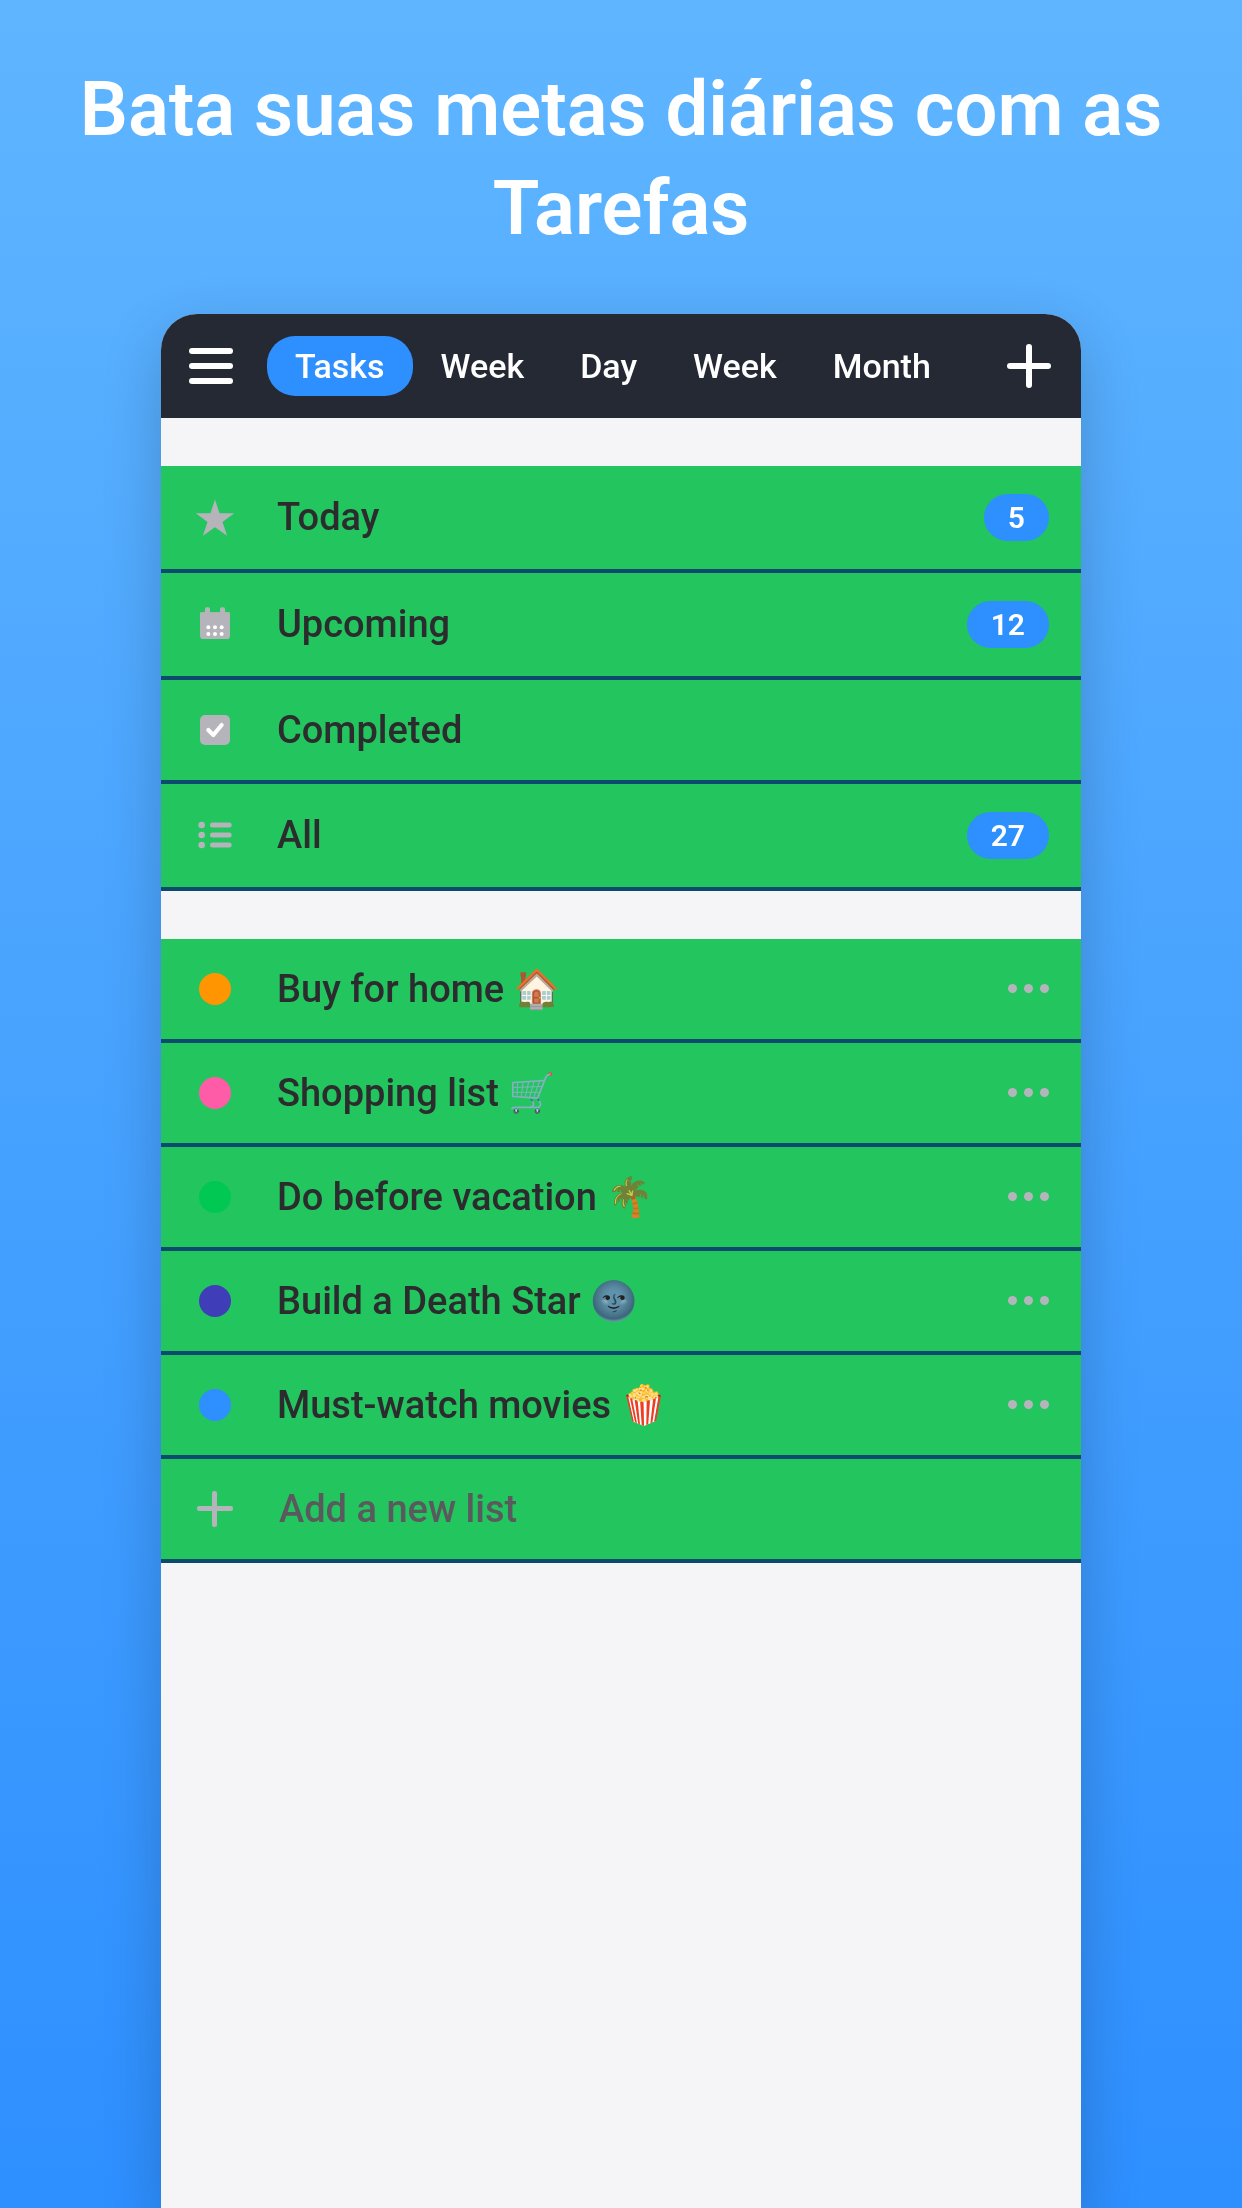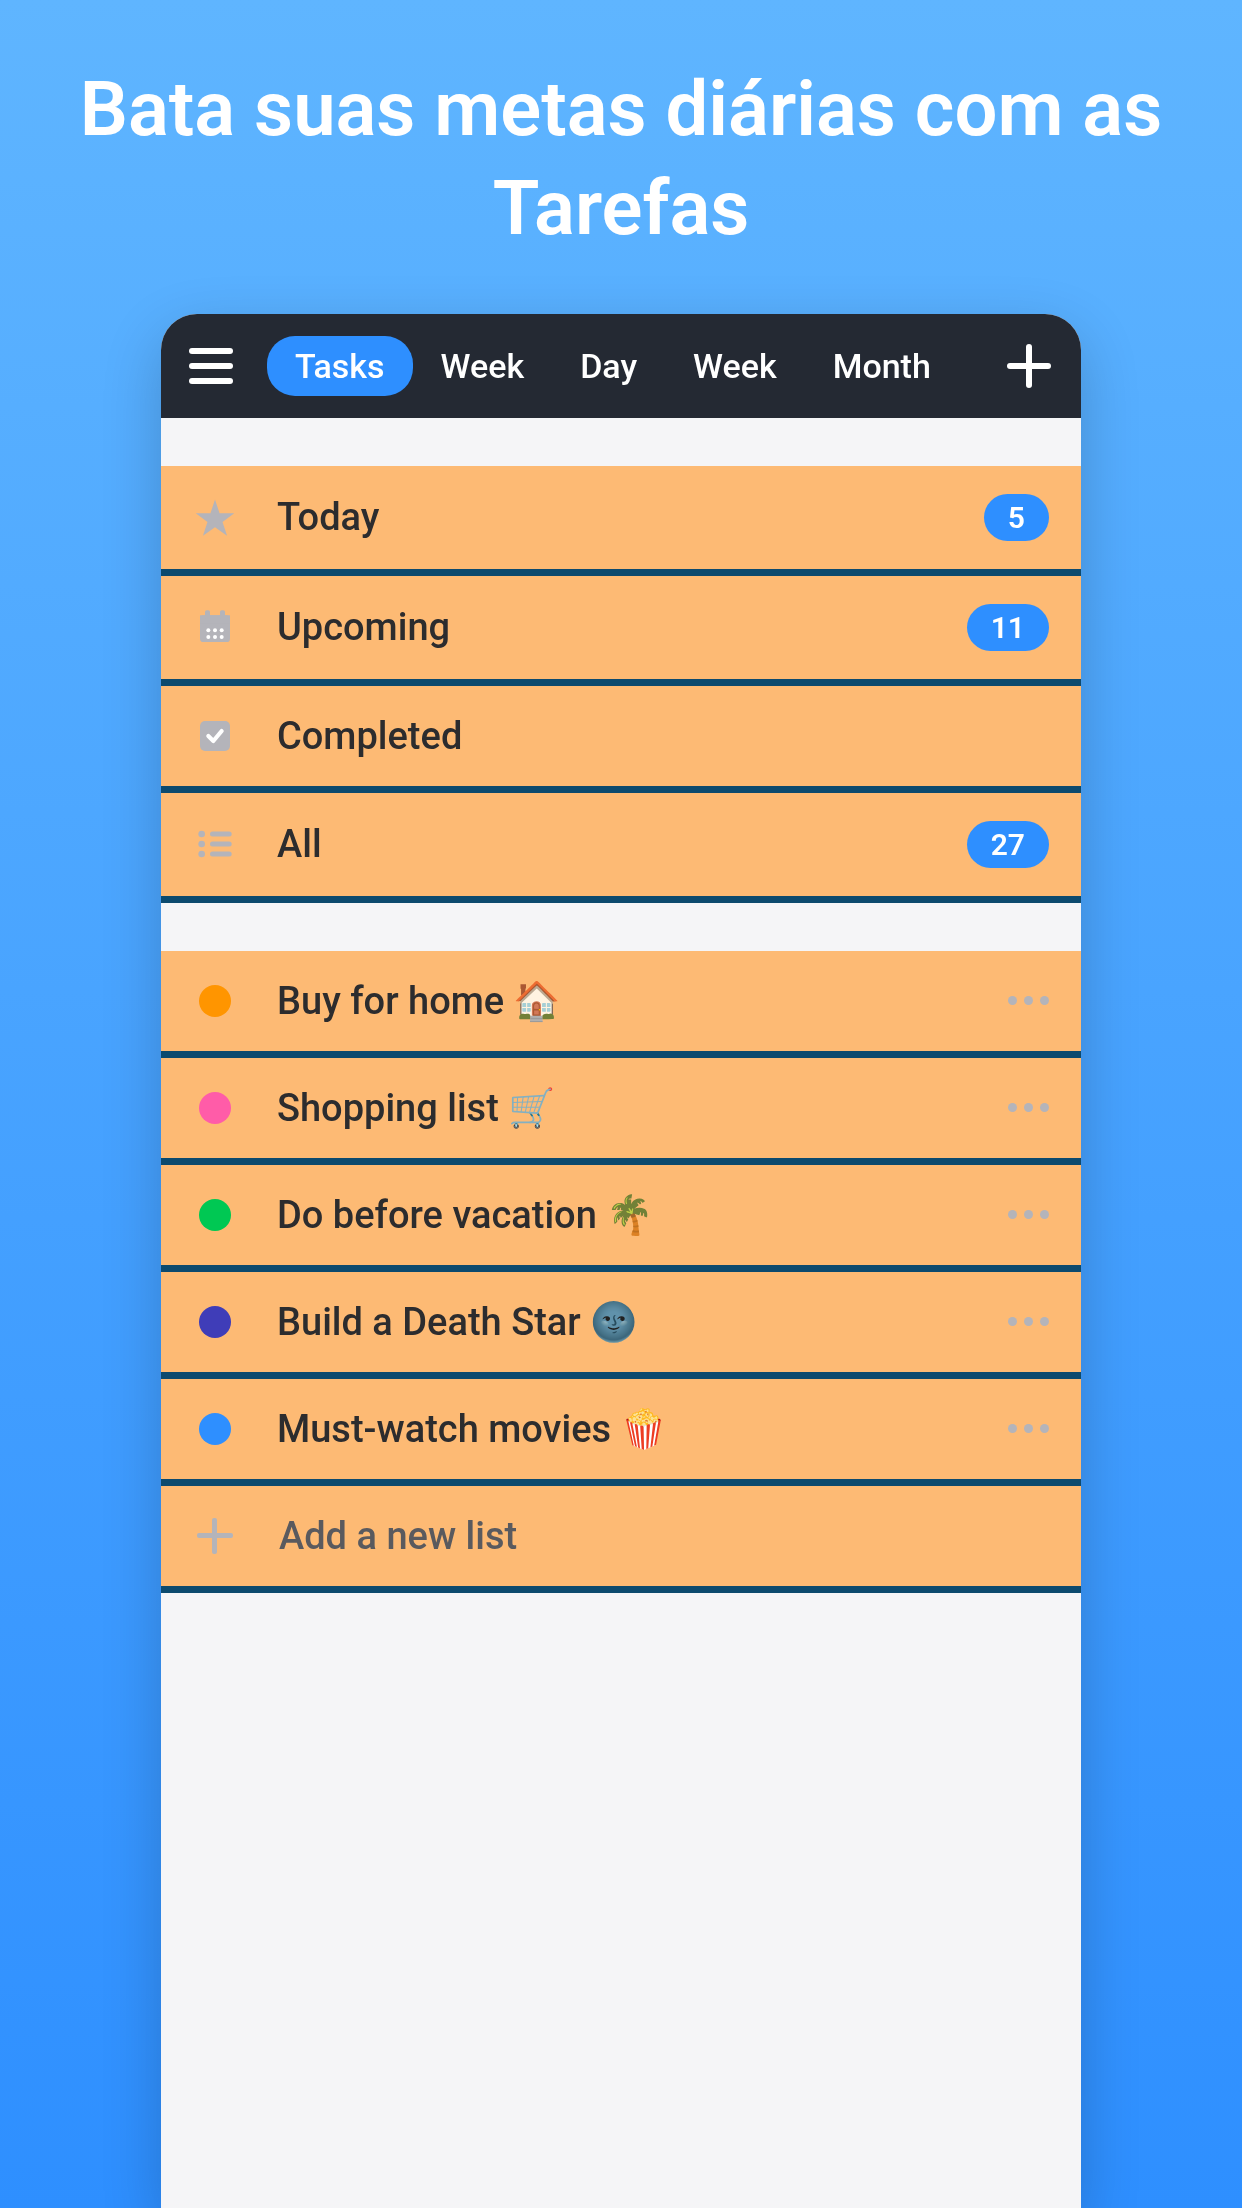--- a/index.html
+++ b/index.html
@@ -120,22 +120,22 @@
     
     .section-gap {
       height: 48px;
       background: #f5f5f7;
     }
     
     .list-row {
       display: flex;
       align-items: center;
       padding: 28px 32px;
-      border-bottom: 7px solid #0c4a6e;
-      background: #fdba74;
+      border-bottom: 4px solid #0c4a6e;
+      background: #22c55e;
     }
     
     .row-icon {
       width: 44px;
       height: 44px;
       display: flex;
       align-items: center;
       justify-content: center;
       margin-right: 40px;
       color: #b4b4ba;
@@ -260,21 +260,21 @@
               <rect x="15" y="2" width="3" height="5" rx="1"></rect>
               <circle cx="8" cy="14" r="1.2" fill="white"></circle>
               <circle cx="12" cy="14" r="1.2" fill="white"></circle>
               <circle cx="16" cy="14" r="1.2" fill="white"></circle>
               <circle cx="8" cy="18" r="1.2" fill="white"></circle>
               <circle cx="12" cy="18" r="1.2" fill="white"></circle>
               <circle cx="16" cy="18" r="1.2" fill="white"></circle>
             </svg>
         </div>
         <div class="row-label">Upcoming</div>
-        <div class="badge">11</div>
+        <div class="badge">12</div>
       </div>
 
       <div class="list-row">
         <div class="row-icon">
           <svg width="40" height="40" viewBox="0 0 24 24" fill="#b4b4ba">
               <rect x="3" y="3" width="18" height="18" rx="3"></rect>
               <path d="M8 12l3 3 5-6" stroke="white" stroke-width="2.5" fill="none" stroke-linecap="round" stroke-linejoin="round"></path>
             </svg>
         </div>
         <div class="row-label">Completed</div>

